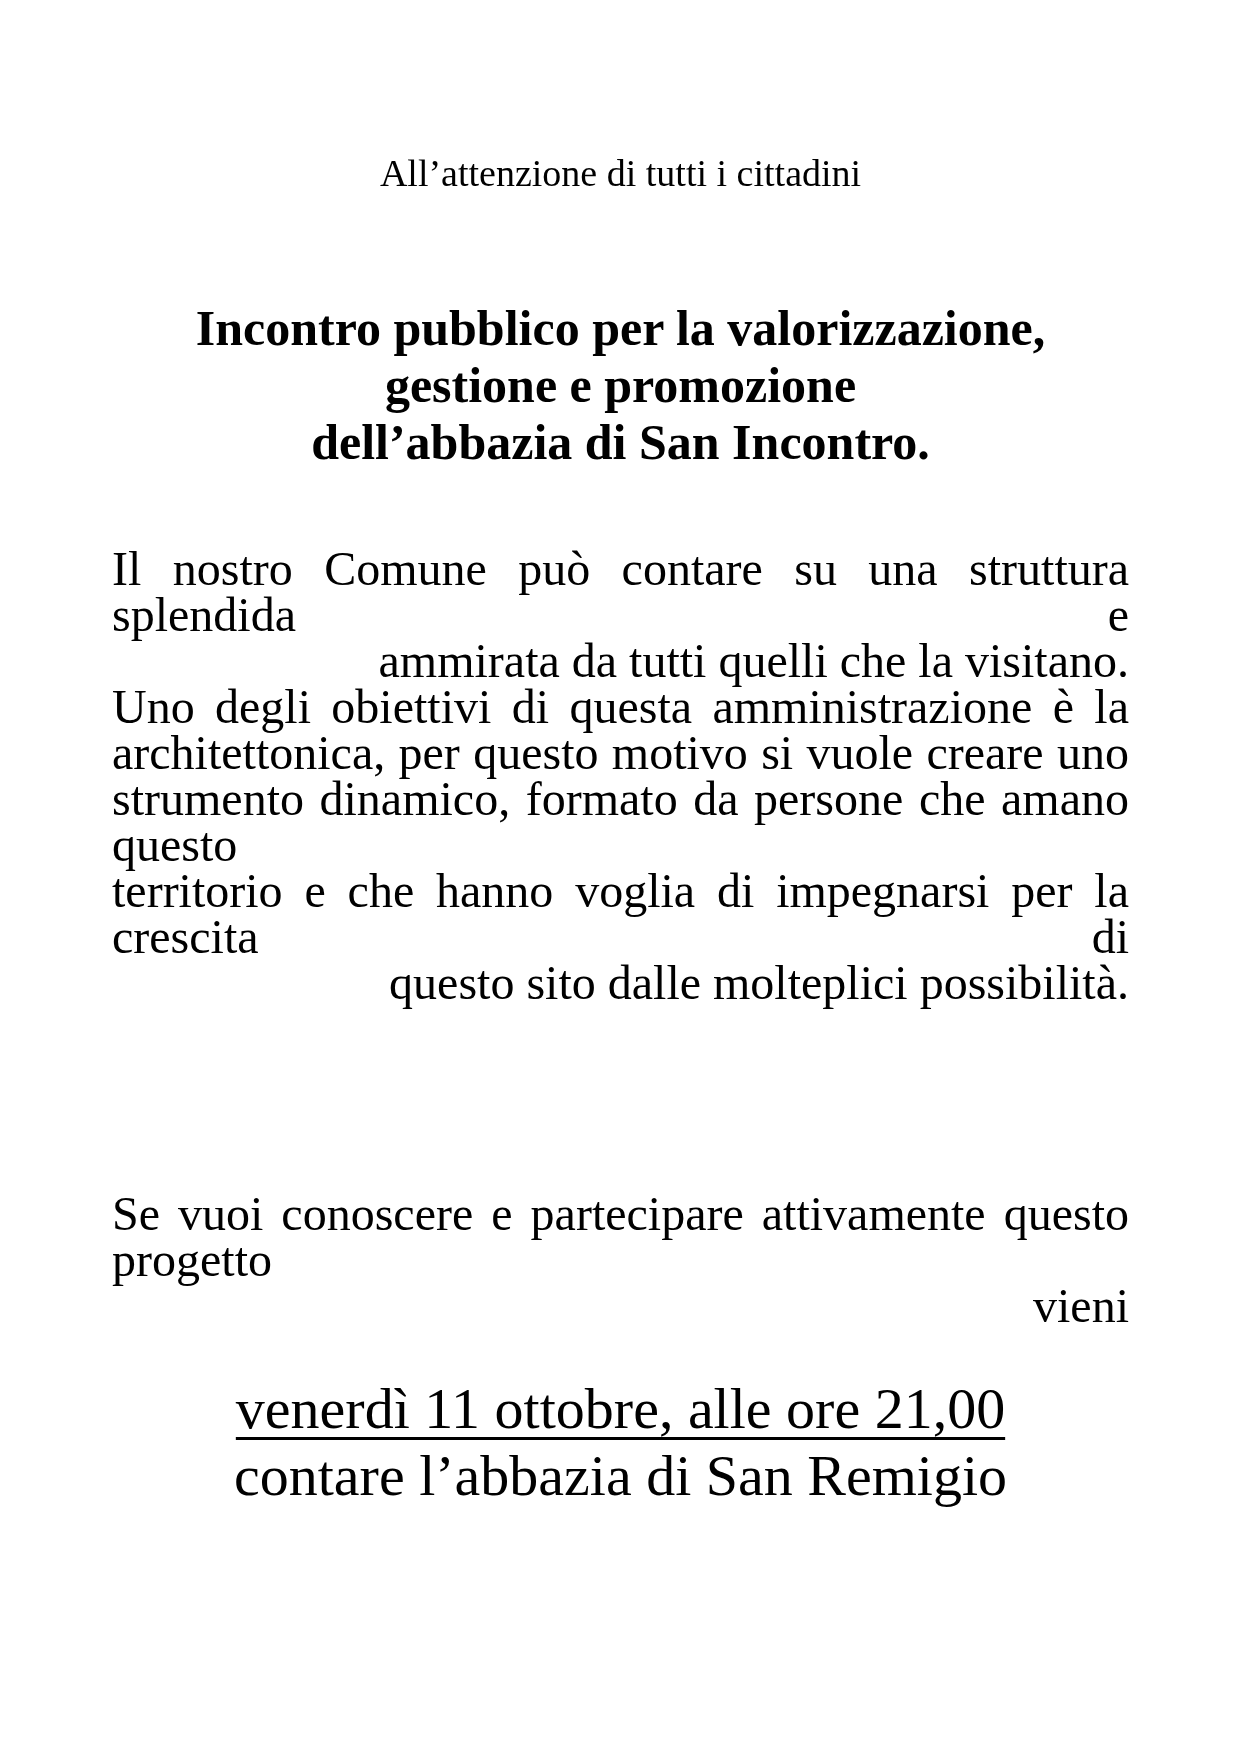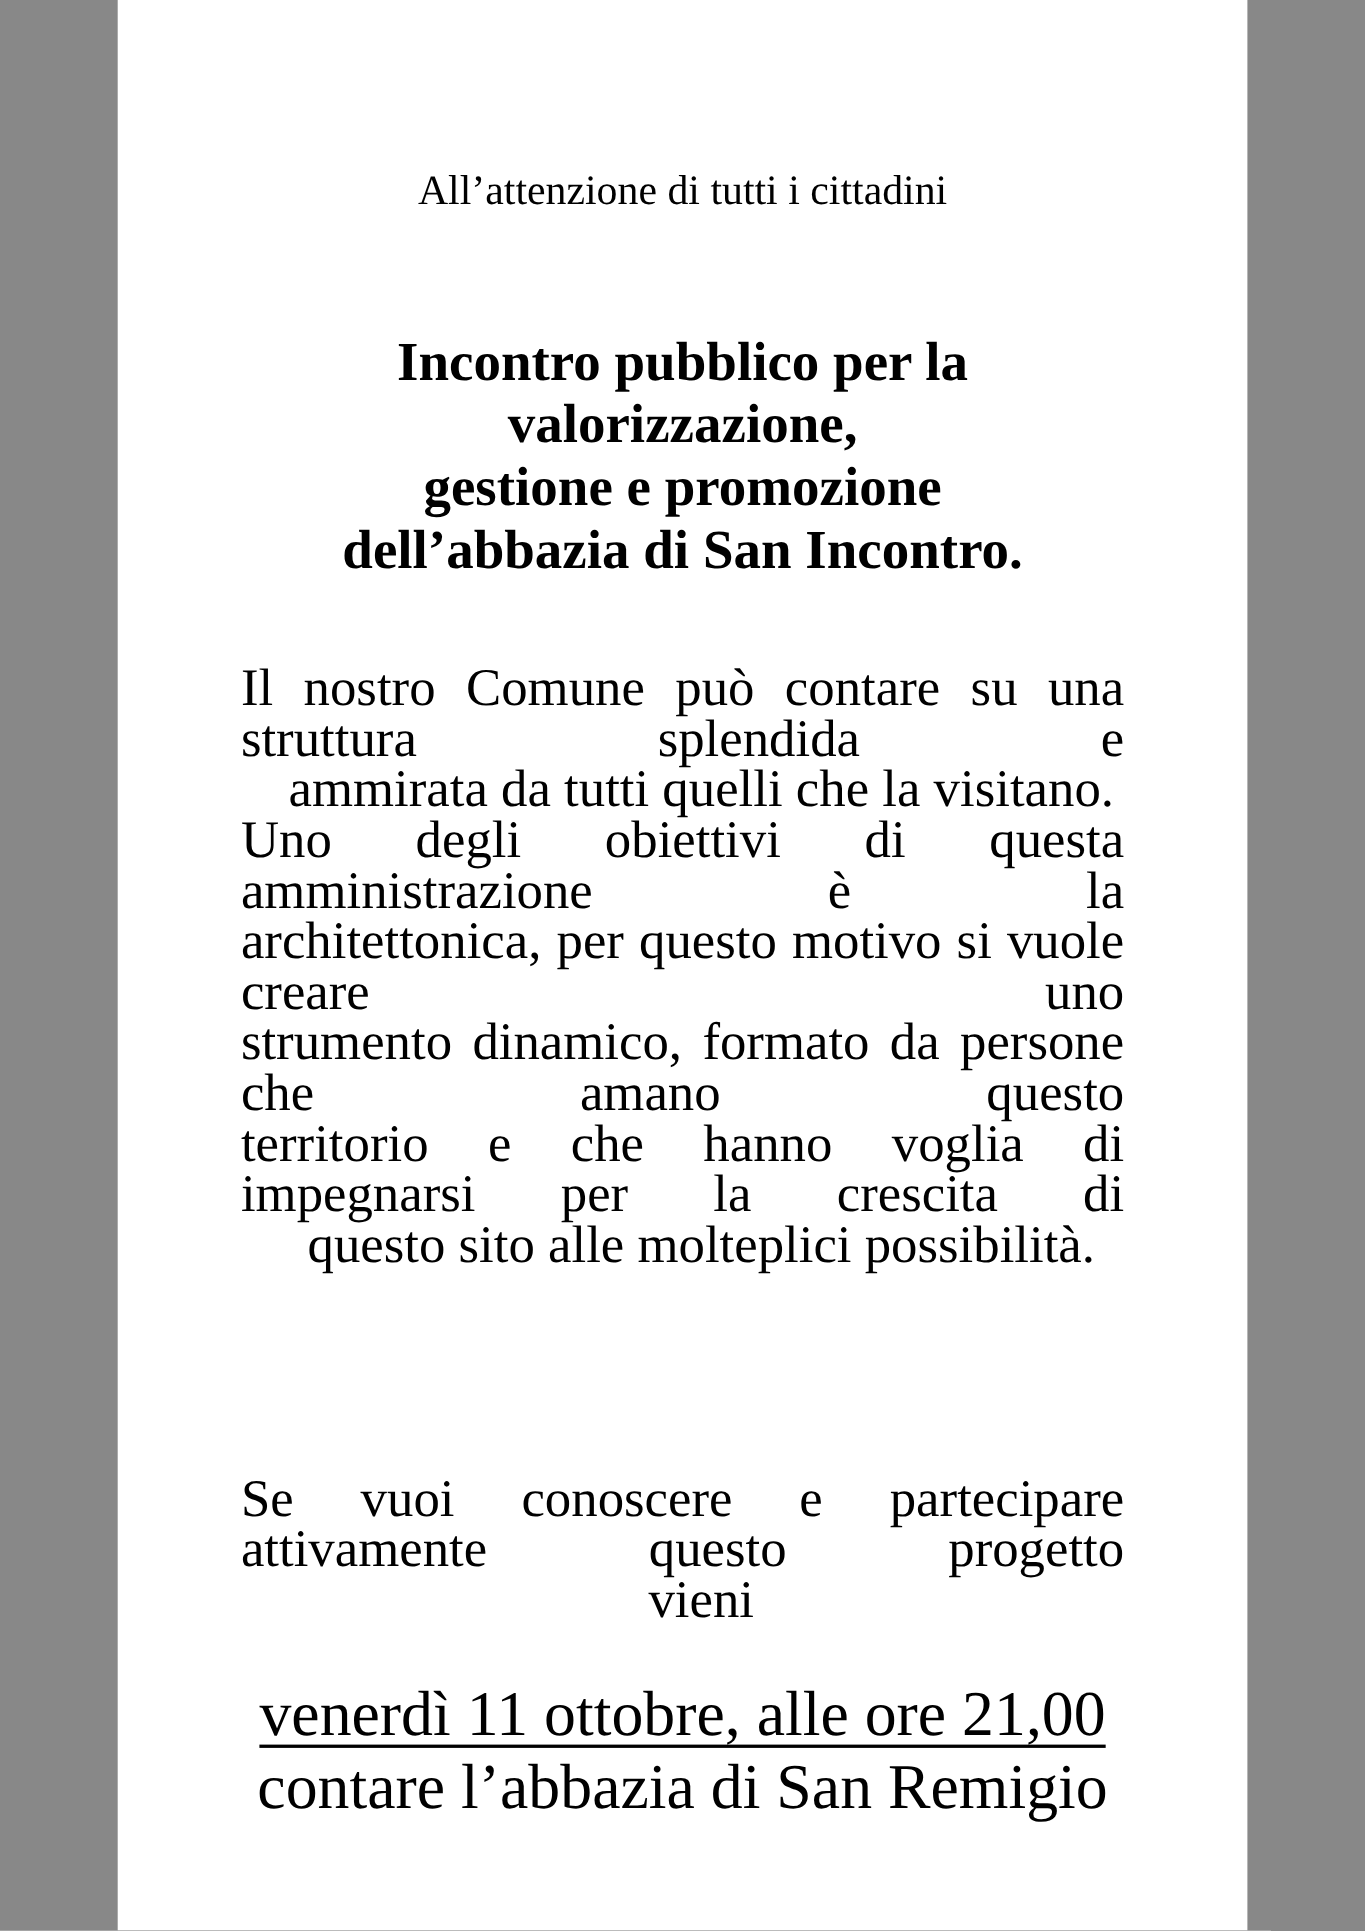--- a/index.html
+++ b/index.html
@@ -2,21 +2,21 @@
 <html><head>
 <meta charset="utf-8">
 <style>
   html, body {
     margin: 0;
     padding: 0;
     background: #888;
   }
   .page {
     position: relative;
-    width: 1027px;
+    width: 1241px;
     height: 1755px;
     margin: 0 auto;
     background: #ffffff;
     color: #000000;
     font-family: "Liberation Serif", "DejaVu Serif", serif;
     overflow: hidden;
   }
   .content {
     padding: 0 112px;
   }
@@ -39,21 +39,21 @@
   .para {
     margin: 0;
     font-size: 48px;
     line-height: 46px;
   }
   .para .jline {
     text-align: justify;
     text-align-last: justify;
   }
   .para .lline {
-    text-align: center;
+    text-align: right;
     margin-left: 34px;
   }
   .para-intro { margin-top: 75px; }
   .para-goals { margin-top: 0; }
   .para-invitation { margin-top: 185px; }
   .event {
     margin-top: 46px;
     font-size: 58px;
     line-height: 67px;
     text-align: center;
@@ -82,21 +82,21 @@
     <div class="para para-intro">
       <div class="jline">Il nostro Comune può contare su una struttura splendida e</div>
       <div class="lline">ammirata da tutti quelli che la visitano.</div>
     </div>
 
     <div class="para para-goals">
       <div class="jline">Uno degli obiettivi di questa amministrazione è la</div>
       <div class="jline">architettonica, per questo motivo si vuole creare uno</div>
       <div class="jline">strumento dinamico, formato da persone che amano questo</div>
       <div class="jline">territorio e che hanno voglia di impegnarsi per la crescita di</div>
-      <div class="lline">questo sito alle molteplici possibilità.</div>
+      <div class="lline">questo sito dalle molteplici possibilità.</div>
     </div>
 
     <div class="para para-invitation">
       <div class="jline">Se vuoi conoscere e partecipare attivamente questo progetto</div>
       <div class="lline">vieni</div>
     </div>
 
     <div class="event">
       <div class="event-date">venerdì 11 ottobre, alle ore 21,00</div>
       <div class="event-place">contare l’abbazia di San Remigio</div>

